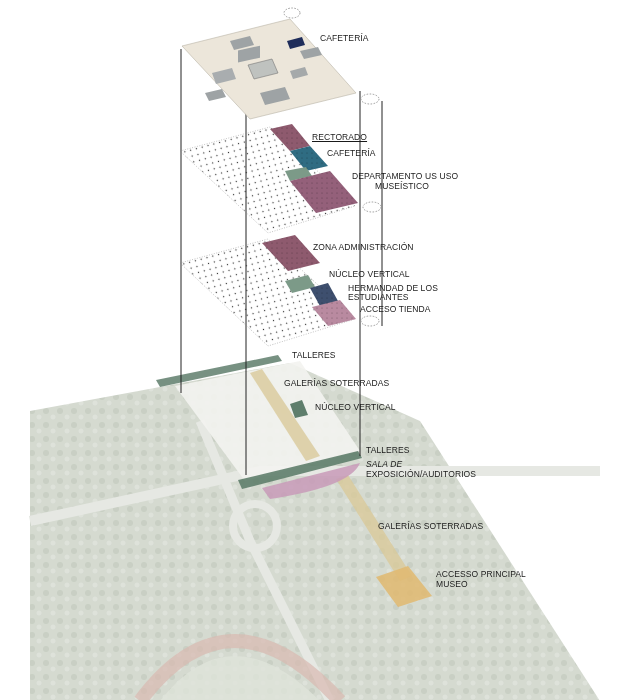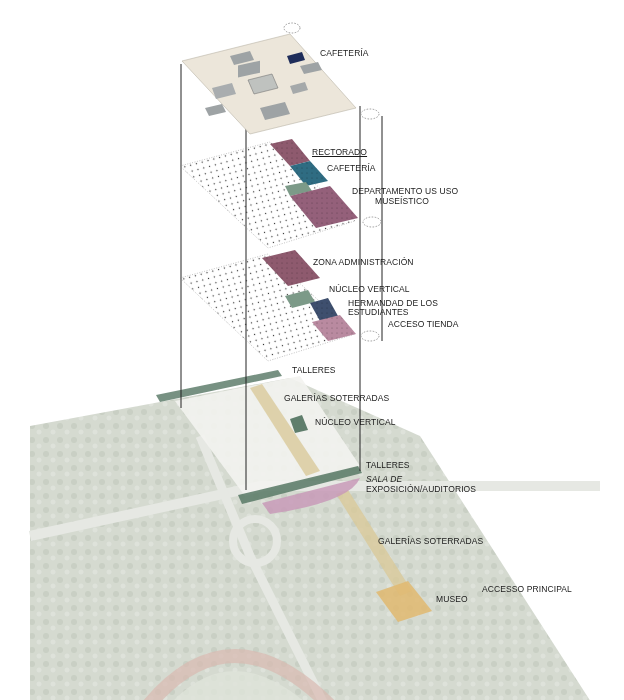--- a/index.html
+++ b/index.html
@@ -1,17 +1,17 @@
 <!DOCTYPE html>
 <html><head>
 <meta charset="utf-8">
 <style>
   html,body{margin:0;padding:0;background:#ffffff;}
   body{width:624px;height:700px;position:relative;overflow:hidden;font-family:"Liberation Sans","DejaVu Sans",sans-serif;}
-  #stage{position:absolute;left:0;top:16px;width:624px;height:493px;}
+  #stage{position:absolute;left:0;top:1px;width:624px;height:493px;}
   .label{position:absolute;font-size:8.5px;color:#1a1a1a;letter-spacing:0.1px;line-height:10px;white-space:nowrap;text-transform:uppercase;}
   svg{position:absolute;left:0;top:0;}
 </style>
 </head>
 <body>
 
 <div id="stage">
 <svg width="624" height="700" viewBox="0 0 624 700">
   <defs>
     <pattern id="dots" width="6" height="6" patternUnits="userSpaceOnUse" patternTransform="rotate(-15)">
@@ -105,24 +105,24 @@
 
 <div class="label" style="left:312px;top:131px;text-decoration:underline;">RECTORADO</div>
 <div class="label" style="left:327px;top:147px;">CAFETERÍA</div>
 <div class="label" style="left:352px;top:170px;text-align:right;">DEPARTAMENTO US USO</div>
 <div class="label" style="left:352px;top:180px;padding-left:23px;">MUSEÍSTICO</div>
 
 <div class="label" style="left:313px;top:241px;">ZONA ADMINISTRACIÓN</div>
 <div class="label" style="left:329px;top:268px;">NÚCLEO VERTICAL</div>
 <div class="label" style="left:348px;top:282px;">HERMANDAD DE LOS</div>
 <div class="label" style="left:348px;top:291px;">ESTUDIANTES</div>
-<div class="label" style="left:360px;top:303px;padding-left:28px;">ACCESO TIENDA</div>
+<div class="label" style="left:360px;top:303px;">ACCESO TIENDA</div>
 
 <div class="label" style="left:292px;top:349px;">TALLERES</div>
 <div class="label" style="left:284px;top:377px;">GALERÍAS SOTERRADAS</div>
 <div class="label" style="left:315px;top:401px;">NÚCLEO VERTICAL</div>
 <div class="label" style="left:366px;top:444px;">TALLERES</div>
 <div class="label" style="left:366px;top:458px;font-style:italic;">SALA DE</div>
 <div class="label" style="left:366px;top:468px;">EXPOSICIÓN/AUDITORIOS</div>
 <div class="label" style="left:378px;top:520px;">GALERÍAS SOTERRADAS</div>
-<div class="label" style="left:436px;top:568px;margin-left:46px;">ACCESSO PRINCIPAL</div>
+<div class="label" style="left:436px;top:568px;">ACCESSO PRINCIPAL</div>
 <div class="label" style="left:436px;top:578px;">MUSEO</div>
 </div>
 
 </body></html>

